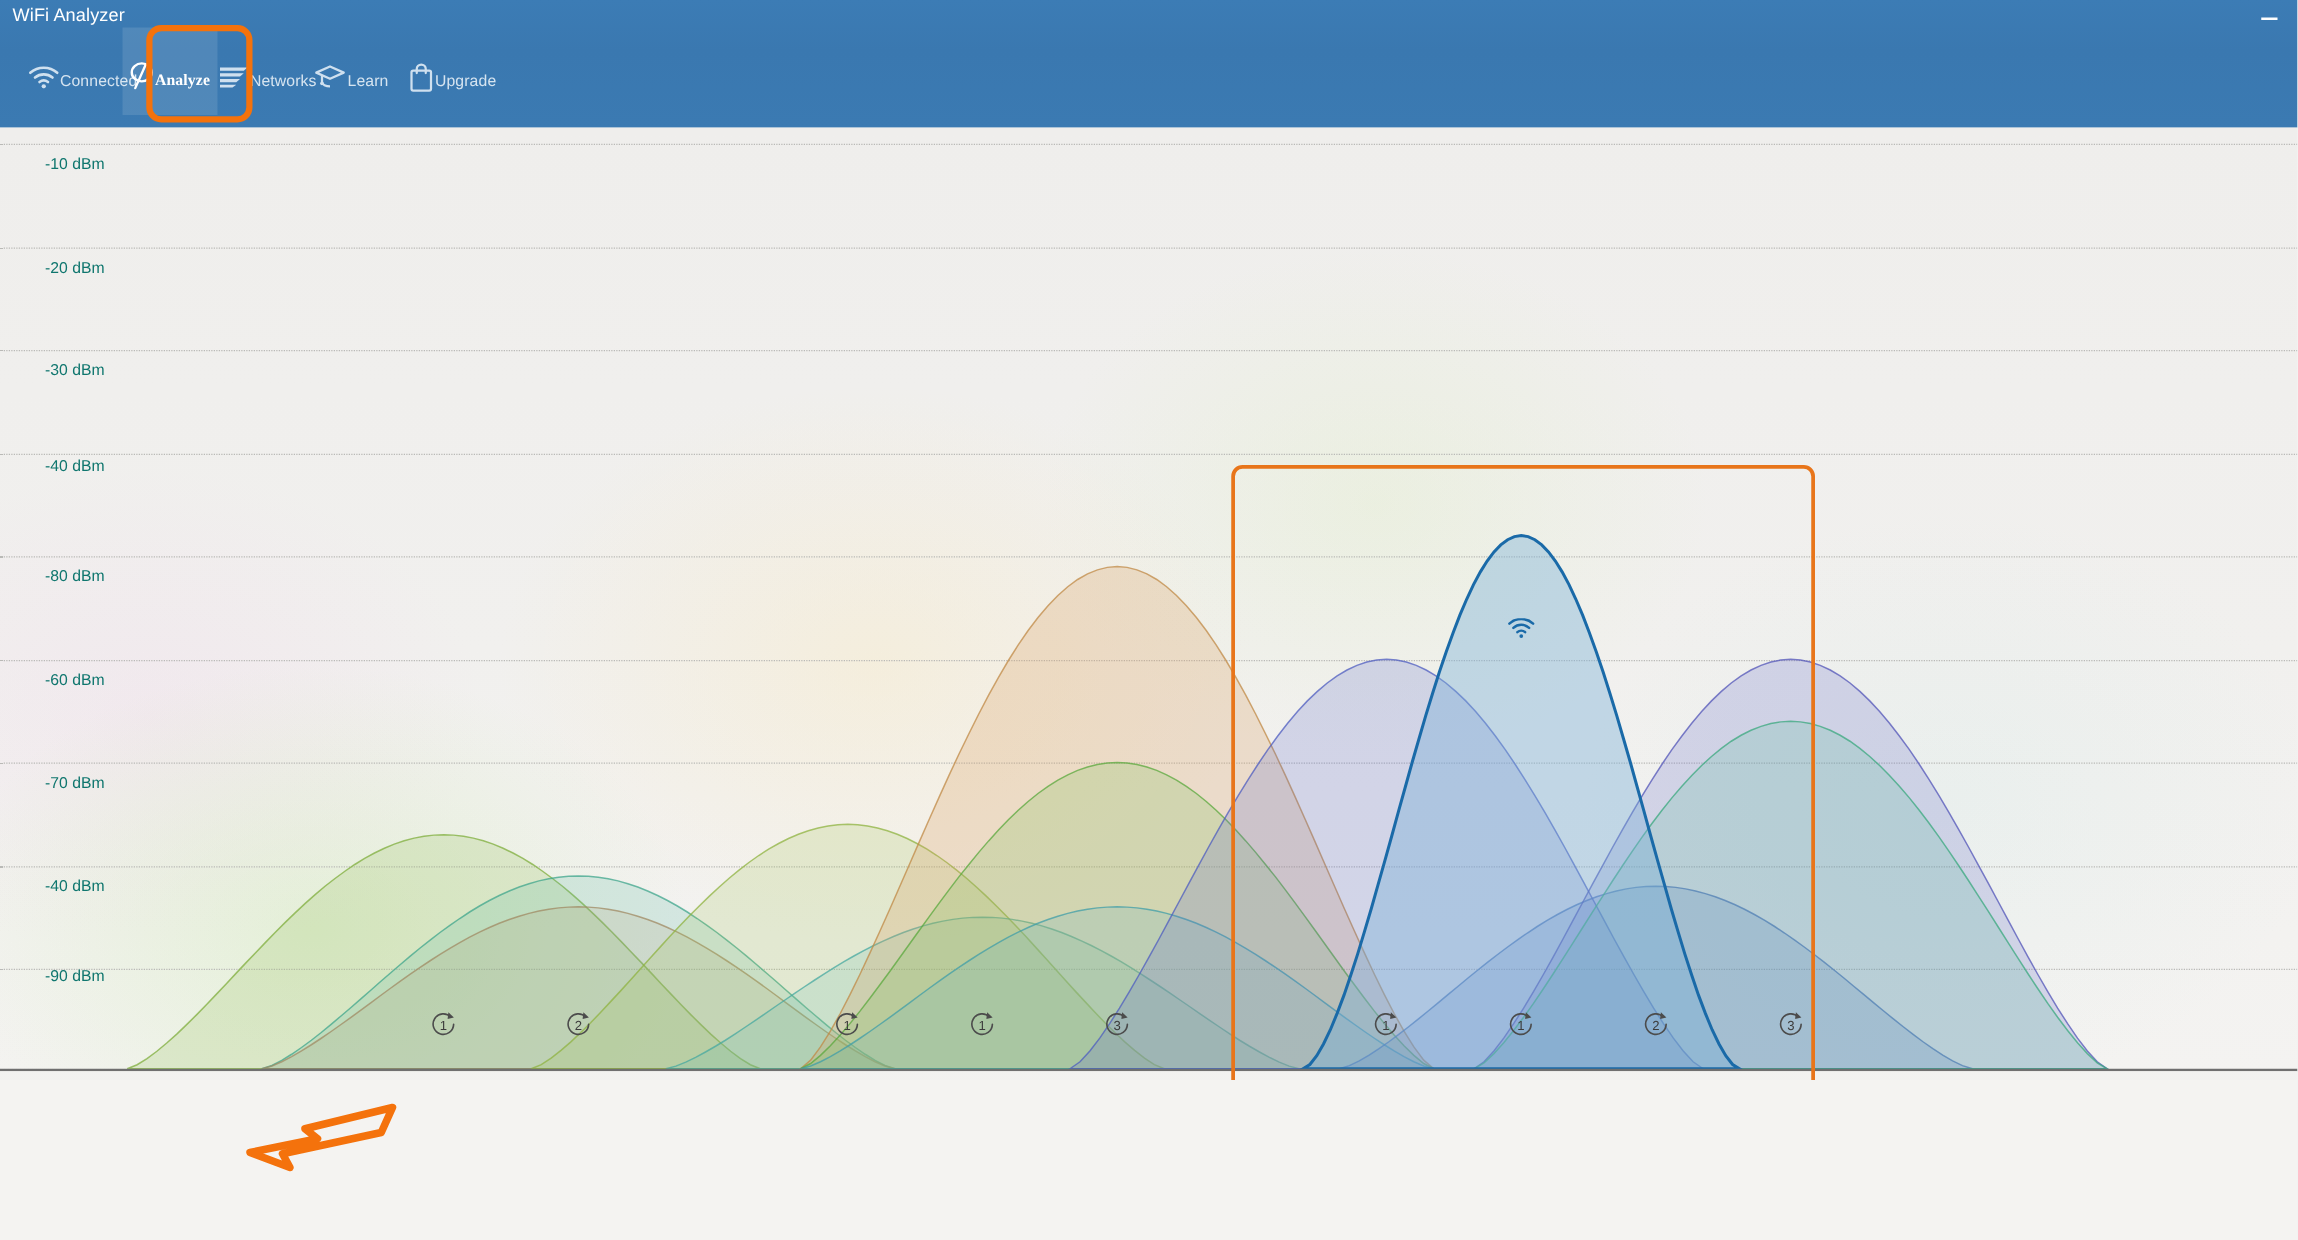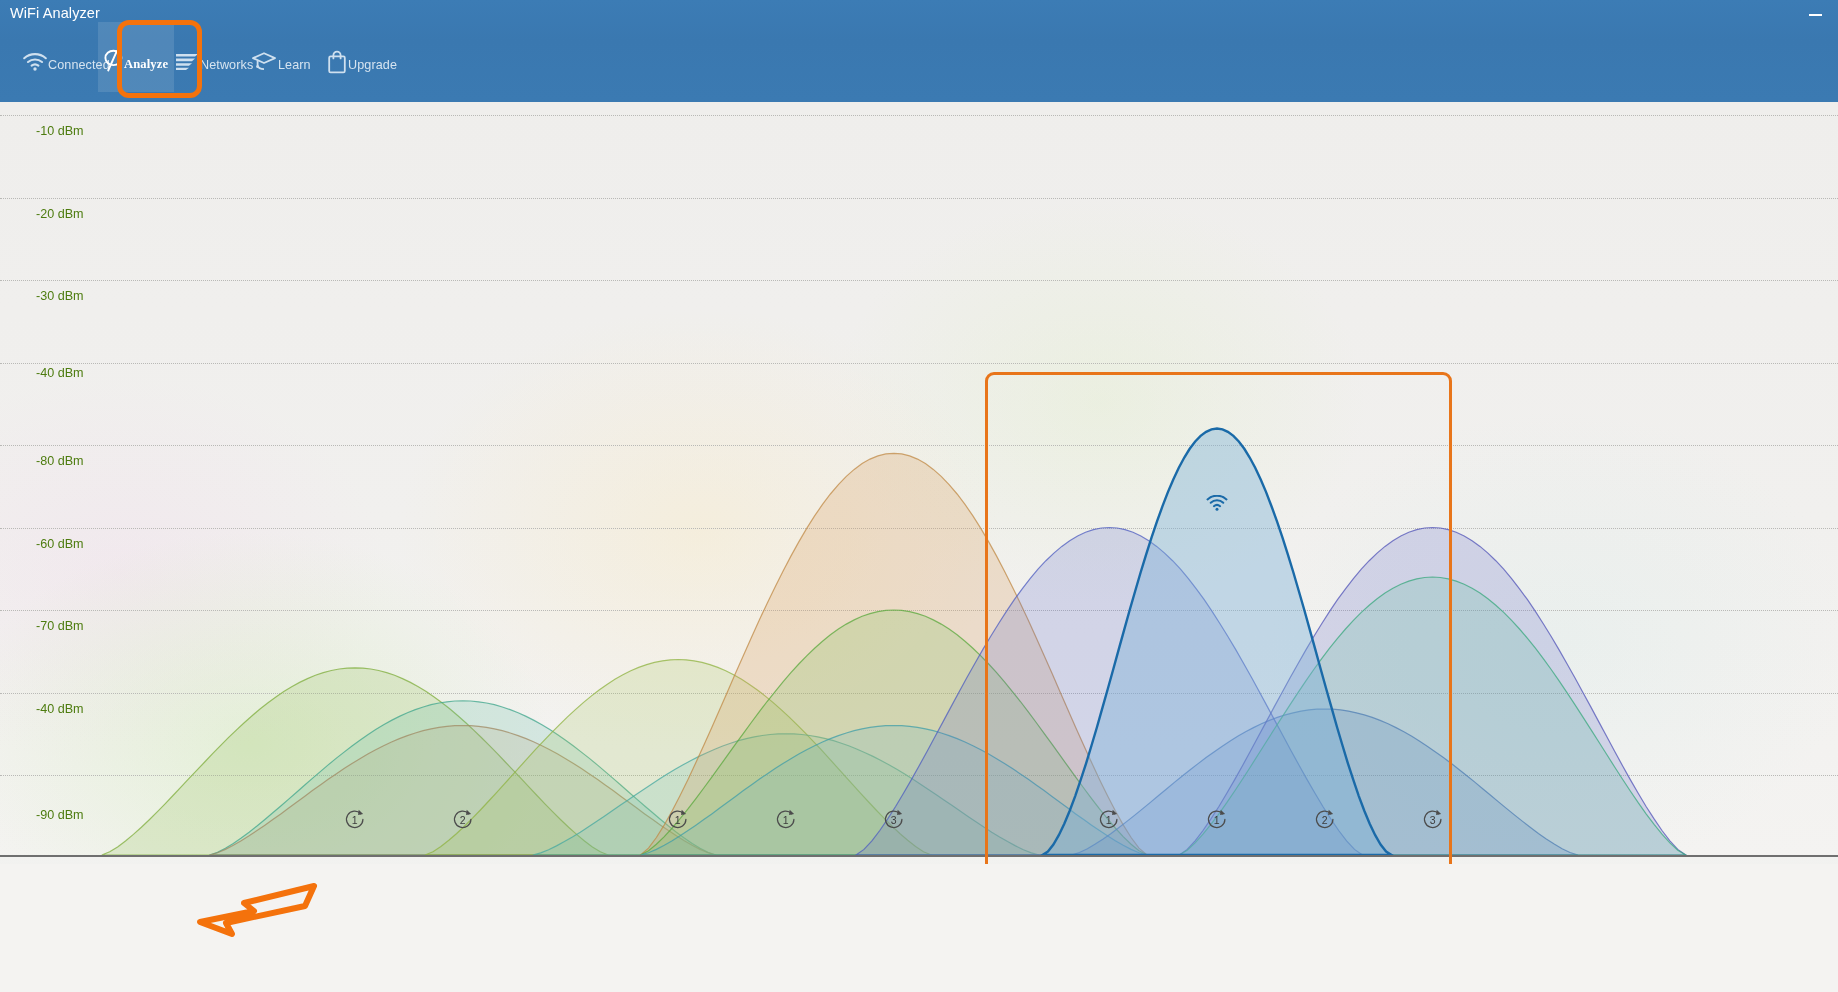--- a/index.html
+++ b/index.html
@@ -56,21 +56,21 @@
       radial-gradient(ellipse 380px 290px at 1100px 300px, rgba(220,238,190,.28), rgba(220,238,190,0) 70%),
       radial-gradient(ellipse 420px 330px at 1560px 540px, rgba(200,232,230,.20), rgba(200,232,230,0) 70%),
       linear-gradient(180deg,#efeeec 0%,#f1f0ee 55%,#f4f3f1 100%);
   }
   .gridline {
     position:absolute; left:0; width:1838px; height:0;
     border-top:1px dotted #b9b9b6;
   }
   .ylab {
     position:absolute; left:36px;
-    font-size:12.6px; color:#4d7c0f;
+    font-size:12.6px; color:#0f766e;
     transform:translateY(4px);
   }
   .chart-svg { position:absolute; left:0; top:0; }
 
   
   .badge {
     position:absolute; width:27px; height:27px;
     transform:translate(-50%,-50%);
   }
   .badge svg { display:block; }
@@ -216,21 +216,21 @@
         <div class="ylab" style="top: 260px;">-40 dBm</div>
         <div class="gridline" style="top: 343px;"></div>
         <div class="ylab" style="top: 348px;">-80 dBm</div>
         <div class="gridline" style="top: 425.5px;"></div>
         <div class="ylab" style="top: 430.5px;">-60 dBm</div>
         <div class="gridline" style="top: 508px;"></div>
         <div class="ylab" style="top: 513px;">-70 dBm</div>
         <div class="gridline" style="top: 590.5px;"></div>
         <div class="ylab" style="top: 595.5px;">-40 dBm</div>
         <div class="gridline" style="top: 673px;"></div>
-        <div class="ylab" style="top: 702px;">-90 dBm</div>
+        <div class="ylab" style="top: 668px;">-90 dBm</div>
       </div>
 
     <svg class="chart-svg" id="curves-svg" width="1838" height="762">
         <path d="M 101.8 753 L 109.7 749.8 L 117.6 744.9 L 125.5 739.0 L 133.4 732.4 L 141.4 725.3 L 149.3 717.7 L 157.2 709.9 L 165.1 701.8 L 173.0 693.5 L 180.9 685.2 L 188.8 676.7 L 196.7 668.3 L 204.7 660.0 L 212.6 651.7 L 220.5 643.6 L 228.4 635.7 L 236.3 628.1 L 244.2 620.7 L 252.1 613.7 L 260.0 607.0 L 268.0 600.8 L 275.9 595.0 L 283.8 589.6 L 291.7 584.7 L 299.6 580.4 L 307.5 576.6 L 315.4 573.3 L 323.3 570.6 L 331.3 568.5 L 339.2 567.0 L 347.1 566.1 L 355.0 565.8 L 362.9 566.1 L 370.8 567.0 L 378.7 568.5 L 386.7 570.6 L 394.6 573.3 L 402.5 576.6 L 410.4 580.4 L 418.3 584.7 L 426.2 589.6 L 434.1 595.0 L 442.0 600.8 L 450.0 607.0 L 457.9 613.7 L 465.8 620.7 L 473.7 628.1 L 481.6 635.7 L 489.5 643.6 L 497.4 651.7 L 505.3 660.0 L 513.3 668.3 L 521.2 676.7 L 529.1 685.2 L 537.0 693.5 L 544.9 701.8 L 552.8 709.9 L 560.7 717.7 L 568.6 725.3 L 576.6 732.4 L 584.5 739.0 L 592.4 744.9 L 600.3 749.8 L 608.2 753.0 L 608.2 753 Z" fill="rgba(150,190,90,0.22)" stroke="#7fae3c" stroke-width="1.2" stroke-opacity="0.75"></path>
         <path d="M 209.5 753 L 217.5 750.4 L 225.4 746.3 L 233.3 741.4 L 241.2 736.0 L 249.1 730.2 L 257.0 724.0 L 264.9 717.5 L 272.8 710.8 L 280.8 704.0 L 288.7 697.1 L 296.6 690.2 L 304.5 683.2 L 312.4 676.4 L 320.3 669.6 L 328.2 662.9 L 336.1 656.4 L 344.1 650.1 L 352.0 644.0 L 359.9 638.3 L 367.8 632.8 L 375.7 627.6 L 383.6 622.8 L 391.5 618.4 L 399.4 614.4 L 407.4 610.8 L 415.3 607.6 L 423.2 605.0 L 431.1 602.7 L 439.0 601.0 L 446.9 599.8 L 454.8 599.0 L 462.8 598.8 L 470.7 599.0 L 478.6 599.8 L 486.5 601.0 L 494.4 602.7 L 502.3 605.0 L 510.2 607.6 L 518.1 610.8 L 526.1 614.4 L 534.0 618.4 L 541.9 622.8 L 549.8 627.6 L 557.7 632.8 L 565.6 638.3 L 573.5 644.0 L 581.4 650.1 L 589.4 656.4 L 597.3 662.9 L 605.2 669.6 L 613.1 676.4 L 621.0 683.2 L 628.9 690.2 L 636.8 697.1 L 644.7 704.0 L 652.7 710.8 L 660.6 717.5 L 668.5 724.0 L 676.4 730.2 L 684.3 736.0 L 692.2 741.4 L 700.1 746.3 L 708.0 750.4 L 716.0 753.0 L 716.0 753 Z" fill="rgba(90,185,165,0.20)" stroke="#3fa58c" stroke-width="1.2" stroke-opacity="0.75"></path>
         <path d="M 209.5 753 L 217.5 750.8 L 225.4 747.4 L 233.3 743.3 L 241.2 738.7 L 249.1 733.8 L 257.0 728.6 L 264.9 723.2 L 272.8 717.6 L 280.8 711.9 L 288.7 706.1 L 296.6 700.3 L 304.5 694.4 L 312.4 688.6 L 320.3 682.9 L 328.2 677.3 L 336.1 671.9 L 344.1 666.6 L 352.0 661.5 L 359.9 656.7 L 367.8 652.1 L 375.7 647.7 L 383.6 643.7 L 391.5 640.0 L 399.4 636.6 L 407.4 633.6 L 415.3 631.0 L 423.2 628.7 L 431.1 626.8 L 439.0 625.4 L 446.9 624.3 L 454.8 623.7 L 462.8 623.5 L 470.7 623.7 L 478.6 624.3 L 486.5 625.4 L 494.4 626.8 L 502.3 628.7 L 510.2 631.0 L 518.1 633.6 L 526.1 636.6 L 534.0 640.0 L 541.9 643.7 L 549.8 647.7 L 557.7 652.1 L 565.6 656.7 L 573.5 661.5 L 581.4 666.6 L 589.4 671.9 L 597.3 677.3 L 605.2 682.9 L 613.1 688.6 L 621.0 694.4 L 628.9 700.3 L 636.8 706.1 L 644.7 711.9 L 652.7 717.6 L 660.6 723.2 L 668.5 728.6 L 676.4 733.8 L 684.3 738.7 L 692.2 743.3 L 700.1 747.4 L 708.0 750.8 L 716.0 753.0 L 716.0 753 Z" fill="rgba(175,150,105,0.16)" stroke="#a08a63" stroke-width="1.2" stroke-opacity="0.75"></path>
         <path d="M 425.0 753 L 433.0 749.7 L 440.9 744.5 L 448.8 738.3 L 456.7 731.5 L 464.6 724.0 L 472.5 716.2 L 480.4 708.0 L 488.3 699.5 L 496.3 690.9 L 504.2 682.2 L 512.1 673.4 L 520.0 664.6 L 527.9 655.9 L 535.8 647.2 L 543.7 638.8 L 551.6 630.6 L 559.6 622.6 L 567.5 614.9 L 575.4 607.6 L 583.3 600.6 L 591.2 594.1 L 599.1 588.0 L 607.0 582.4 L 614.9 577.3 L 622.9 572.8 L 630.8 568.8 L 638.7 565.4 L 646.6 562.6 L 654.5 560.4 L 662.4 558.8 L 670.3 557.8 L 678.3 557.5 L 686.2 557.8 L 694.1 558.8 L 702.0 560.4 L 709.9 562.6 L 717.8 565.4 L 725.7 568.8 L 733.6 572.8 L 741.6 577.3 L 749.5 582.4 L 757.4 588.0 L 765.3 594.1 L 773.2 600.6 L 781.1 607.6 L 789.0 614.9 L 796.9 622.6 L 804.9 630.6 L 812.8 638.8 L 820.7 647.2 L 828.6 655.9 L 836.5 664.6 L 844.4 673.4 L 852.3 682.2 L 860.2 690.9 L 868.2 699.5 L 876.1 708.0 L 884.0 716.2 L 891.9 724.0 L 899.8 731.5 L 907.7 738.3 L 915.6 744.5 L 923.5 749.7 L 931.5 753.0 L 931.5 753 Z" fill="rgba(160,195,85,0.20)" stroke="#8fb340" stroke-width="1.2" stroke-opacity="0.75"></path>
         <path d="M 532.8 753 L 540.7 750.9 L 548.6 747.7 L 556.5 743.9 L 564.4 739.6 L 572.4 735.0 L 580.3 730.2 L 588.2 725.1 L 596.1 719.8 L 604.0 714.5 L 611.9 709.1 L 619.8 703.6 L 627.7 698.2 L 635.7 692.7 L 643.6 687.4 L 651.5 682.2 L 659.4 677.1 L 667.3 672.1 L 675.2 667.3 L 683.1 662.8 L 691.0 658.5 L 699.0 654.4 L 706.9 650.7 L 714.8 647.2 L 722.7 644.0 L 730.6 641.2 L 738.5 638.7 L 746.4 636.6 L 754.3 634.9 L 762.3 633.5 L 770.2 632.5 L 778.1 631.9 L 786.0 631.8 L 793.9 631.9 L 801.8 632.5 L 809.7 633.5 L 817.7 634.9 L 825.6 636.6 L 833.5 638.7 L 841.4 641.2 L 849.3 644.0 L 857.2 647.2 L 865.1 650.7 L 873.0 654.4 L 881.0 658.5 L 888.9 662.8 L 896.8 667.3 L 904.7 672.1 L 912.6 677.1 L 920.5 682.2 L 928.4 687.4 L 936.3 692.7 L 944.3 698.2 L 952.2 703.6 L 960.1 709.1 L 968.0 714.5 L 975.9 719.8 L 983.8 725.1 L 991.7 730.2 L 999.6 735.0 L 1007.6 739.6 L 1015.5 743.9 L 1023.4 747.7 L 1031.3 750.9 L 1039.2 753.0 L 1039.2 753 Z" fill="rgba(95,190,180,0.18)" stroke="#45a8a0" stroke-width="1.2" stroke-opacity="0.75"></path>
         <path d="M 640.5 753 L 648.5 746.1 L 656.4 735.5 L 664.3 722.9 L 672.2 708.8 L 680.1 693.5 L 688.0 677.4 L 695.9 660.5 L 703.8 643.2 L 711.8 625.4 L 719.7 607.4 L 727.6 589.4 L 735.5 571.3 L 743.4 553.4 L 751.3 535.7 L 759.2 518.3 L 767.1 501.4 L 775.1 485.0 L 783.0 469.2 L 790.9 454.1 L 798.8 439.9 L 806.7 426.4 L 814.6 413.9 L 822.5 402.4 L 830.4 392.0 L 838.4 382.6 L 846.3 374.4 L 854.2 367.4 L 862.1 361.6 L 870.0 357.1 L 877.9 353.9 L 885.8 351.9 L 893.8 351.3 L 901.7 351.9 L 909.6 353.9 L 917.5 357.1 L 925.4 361.6 L 933.3 367.4 L 941.2 374.4 L 949.1 382.6 L 957.1 392.0 L 965.0 402.4 L 972.9 413.9 L 980.8 426.4 L 988.7 439.9 L 996.6 454.1 L 1004.5 469.2 L 1012.4 485.0 L 1020.4 501.4 L 1028.3 518.3 L 1036.2 535.7 L 1044.1 553.4 L 1052.0 571.3 L 1059.9 589.4 L 1067.8 607.4 L 1075.7 625.4 L 1083.7 643.2 L 1091.6 660.5 L 1099.5 677.4 L 1107.4 693.5 L 1115.3 708.8 L 1123.2 722.9 L 1131.1 735.5 L 1139.0 746.1 L 1147.0 753.0 L 1147.0 753 Z" fill="rgba(215,160,95,0.26)" stroke="#c08a46" stroke-width="1.2" stroke-opacity="0.75"></path>
         <path d="M 640.5 753 L 648.5 748.8 L 656.4 742.3 L 664.3 734.6 L 672.2 726.0 L 680.1 716.7 L 688.0 706.9 L 695.9 696.6 L 703.8 686.0 L 711.8 675.2 L 719.7 664.2 L 727.6 653.2 L 735.5 642.2 L 743.4 631.3 L 751.3 620.5 L 759.2 609.9 L 767.1 599.5 L 775.1 589.6 L 783.0 579.9 L 790.9 570.7 L 798.8 562.0 L 806.7 553.8 L 814.6 546.2 L 822.5 539.2 L 830.4 532.8 L 838.4 527.1 L 846.3 522.1 L 854.2 517.9 L 862.1 514.3 L 870.0 511.6 L 877.9 509.6 L 885.8 508.4 L 893.8 508.0 L 901.7 508.4 L 909.6 509.6 L 917.5 511.6 L 925.4 514.3 L 933.3 517.9 L 941.2 522.1 L 949.1 527.1 L 957.1 532.8 L 965.0 539.2 L 972.9 546.2 L 980.8 553.8 L 988.7 562.0 L 996.6 570.7 L 1004.5 579.9 L 1012.4 589.6 L 1020.4 599.5 L 1028.3 609.9 L 1036.2 620.5 L 1044.1 631.3 L 1052.0 642.2 L 1059.9 653.2 L 1067.8 664.2 L 1075.7 675.2 L 1083.7 686.0 L 1091.6 696.6 L 1099.5 706.9 L 1107.4 716.7 L 1115.3 726.0 L 1123.2 734.6 L 1131.1 742.3 L 1139.0 748.8 L 1147.0 753.0 L 1147.0 753 Z" fill="rgba(120,190,85,0.22)" stroke="#5aa83c" stroke-width="1.2" stroke-opacity="0.75"></path>

